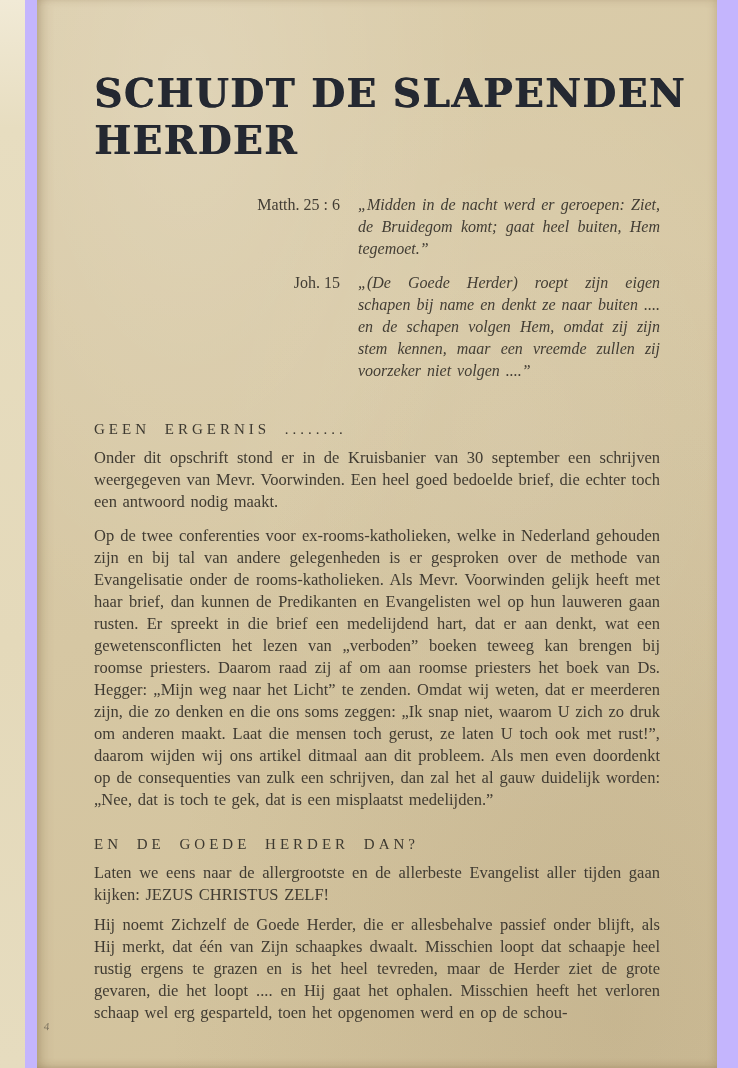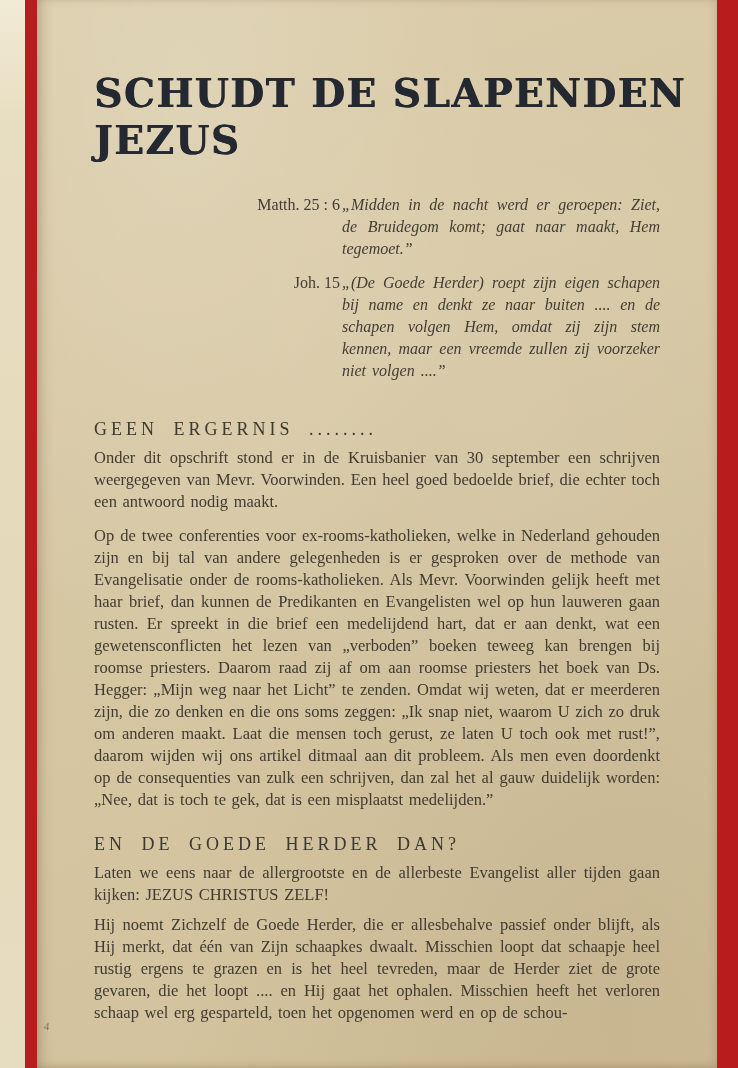--- a/index.html
+++ b/index.html
@@ -1,19 +1,19 @@
 <!DOCTYPE html>
 <html><head>
 <meta charset="utf-8">
 <style>
   html,body{margin:0;padding:0;background:#ffffff;}
   .scan{
     position:relative;
     width:738px;height:1068px;
-    background:#b91c1c;
+    background:#c4b5fd;
     overflow:hidden;
     font-family:"Liberation Serif", serif;
   }
   
   .neighbor{
     position:absolute;left:0;top:0;width:25px;height:1068px;
     background:linear-gradient(180deg,#f1ead6 0%,#e7ddc0 12%,#e4d9ba 60%,#e6dcbf 100%);
   }
   
   .page{
@@ -39,41 +39,41 @@
     letter-spacing:1.5px;
     color:#242831;
     text-shadow:0.7px 0 0 currentColor;
     white-space:nowrap;
   }
   .title .tline{display:block;}
   .quotes{margin-top:30px;}
   .quote-row{
     display:grid;
     grid-template-columns:246px 1fr;
-    column-gap:2px;
+    column-gap:18px;
     margin:0 0 12px 0;
     color:#423d34;
   }
   .qref{
     text-align:right;
     font-size:16px;line-height:22px;
     white-space:nowrap;
   }
   .qtext{
     font-style:italic;
     font-size:16px;line-height:22px;
     text-align:justify;
     word-spacing:2px;
   }
   .section1{margin-top:38px;}
   .section2{margin-top:24px;}
   .heading{
     margin:0;
     font-weight:400;
-    font-size:18px;line-height:19px;
+    font-size:15px;line-height:19px;
     letter-spacing:4px;
     word-spacing:7px;
     color:#3d3930;
   }
   .para{
     margin:8px 0 0 0;
     font-size:16.5px;line-height:22px;
     text-align:justify;
     word-spacing:1.5px;
     color:#403b32;
@@ -92,27 +92,27 @@
 </head>
 <body>
 
 <div class="scan">
   <div class="neighbor"></div>
 
   <div class="page">
 
     <h1 class="title">
       <span class="tline">SCHUDT DE SLAPENDEN</span>
-      <span class="tline">JEZUS</span>
+      <span class="tline">HERDER</span>
     </h1>
 
     <div class="quotes">
       <div class="quote-row">
         <div class="qref">Matth. 25 : 6</div>
-        <div class="qtext">„Midden in de nacht werd er geroepen: Ziet, de Bruidegom komt; gaat naar maakt, Hem tegemoet.”</div>
+        <div class="qtext">„Midden in de nacht werd er geroepen: Ziet, de Bruidegom komt; gaat heel buiten, Hem tegemoet.”</div>
       </div>
       <div class="quote-row">
         <div class="qref">Joh. 15</div>
         <div class="qtext">„(De Goede Herder) roept zijn eigen schapen bij name en denkt ze naar buiten .... en de schapen volgen Hem, omdat zij zijn stem kennen, maar een vreemde zullen zij voorzeker niet volgen ....”</div>
       </div>
     </div>
 
     <div class="section1">
       <h2 class="heading">GEEN ERGERNIS ........</h2>
       <p class="para">Onder dit opschrift stond er in de Kruisbanier van 30 september een schrijven weergegeven van Mevr. Voorwinden. Een heel goed bedoelde brief, die echter toch een antwoord nodig maakt.</p>

